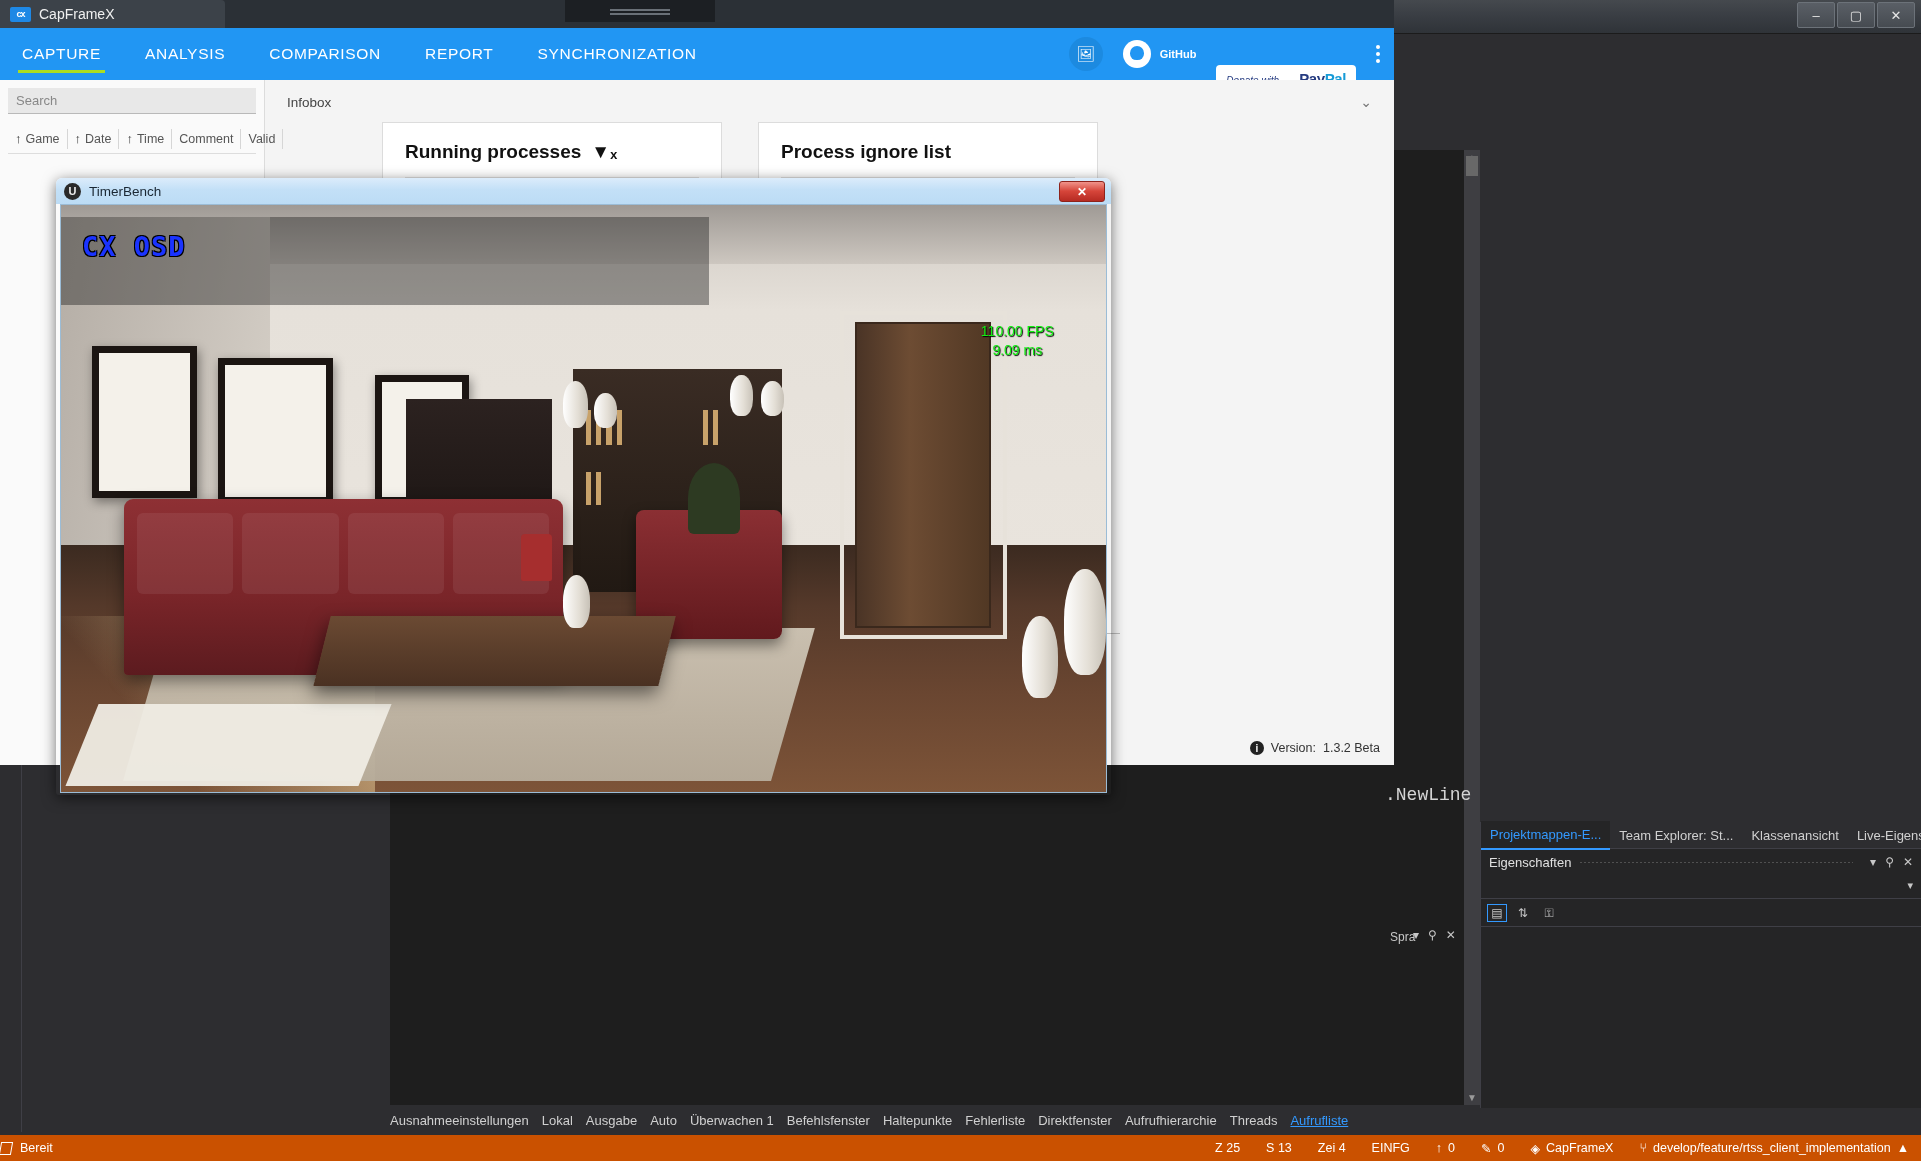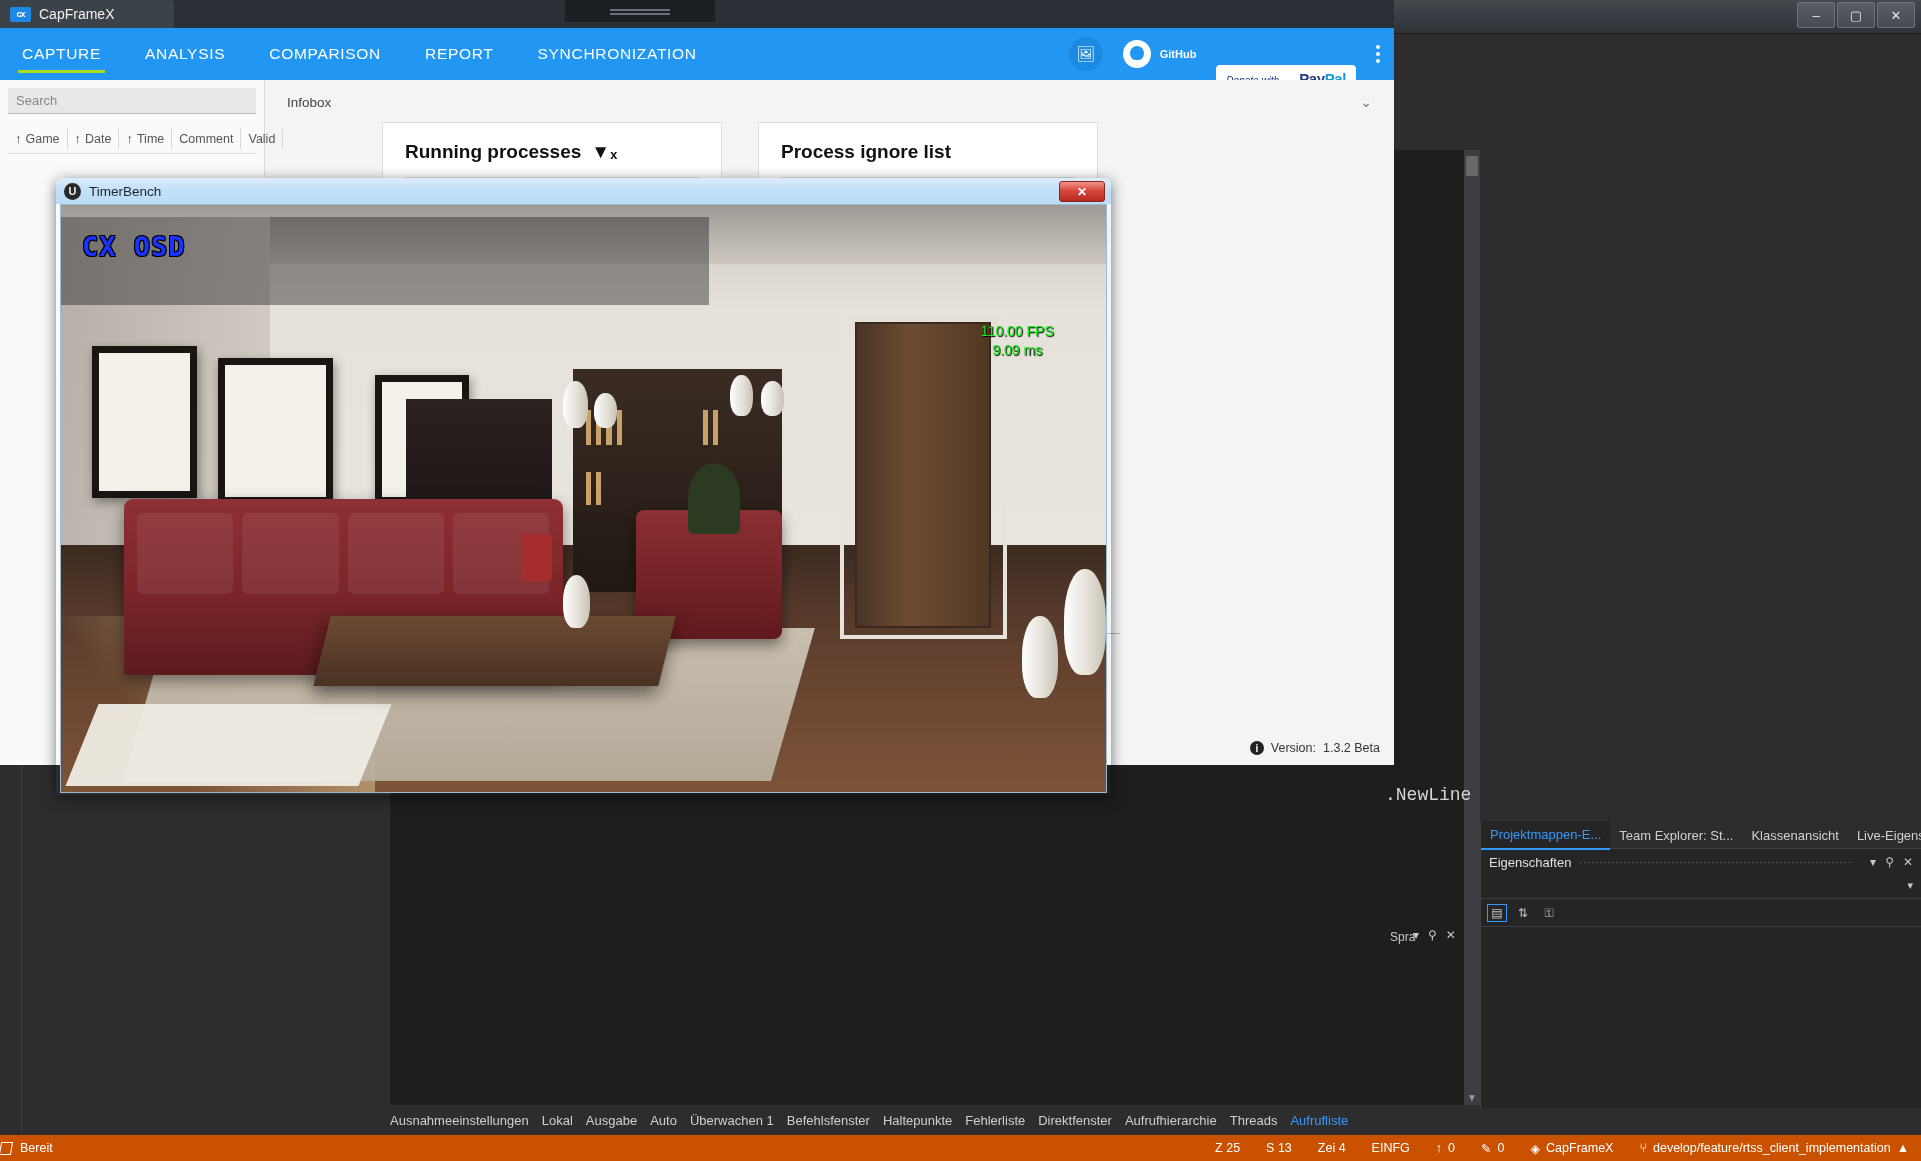--- a/index.html
+++ b/index.html
@@ -59,21 +59,21 @@
     position:absolute; left:1385px; top:785px;
     font-family:"Liberation Mono", monospace; font-size:18px; color:#d4d4d4;
   }
   .vs-bottom-tabs {
     position:absolute; left:380px; top:1108px; width:1100px; height:24px;
     display:flex; align-items:center; gap:13px;
     font-size:13px; color:#d0d0d0; padding-left:10px;
     background:#2d2d30;
   }
   .vs-bottom-tabs .tab { cursor:default; white-space:nowrap; }
-  .vs-bottom-tabs .tab.active { color:#3399ff; }
+  .vs-bottom-tabs .tab.active { color:#3399ff;text-decoration:underline; }
   .vs-scroll-col {
     position:absolute; right:0; top:0; width:16px; height:100%;
     background:#3e3e42;
   }
   .vs-scroll-thumb { position:absolute; left:2px; top:6px; width:12px; height:20px; background:#686868; }
   .vs-scroll-arrow { position:absolute; left:3px; color:#9a9a9a; font-size:10px; }
 
   .vs-right-panel {
     position:absolute; left:1480px; top:822px; width:441px; height:286px;
     background:#252526; border-left:1px solid #3f3f46;
@@ -176,21 +176,21 @@
               color:#1a1a1a; margin-bottom:8px; background:#f0f0f0; }
   .xe-group div { margin:4px 0; }
 
   
   #capframex { left:527px; top:6px; width:1394px; height:765px; border-radius:0; }
   .cfx-title {
     height:28px; background:#2b3036; display:flex; align-items:center; padding-left:10px;
     color:#f0f0f0; font-size:14px; position:relative;
   }
   .cfx-title .tabchip {
-    position:absolute; left:0; top:0; height:28px; width:174px;
+    position:absolute; left:0; top:0; height:28px; width:225px;
     background:#3c4249; display:flex; align-items:center; padding-left:10px;
     border-top-right-radius:4px;
   }
   .cfx-icon {
     width:21px; height:15px; background:#1e88e5; border-radius:2px; margin-right:8px;
     display:flex; align-items:center; justify-content:center; color:#fff;
     font-size:9px; font-weight:bold; letter-spacing:-1px;
   }
   .cfx-handle { position:absolute; left:565px; top:0; width:150px; height:22px; background:#1c1f23; }
   .cfx-handle::after { content:""; position:absolute; left:45px; top:9px; width:60px; height:2px;

